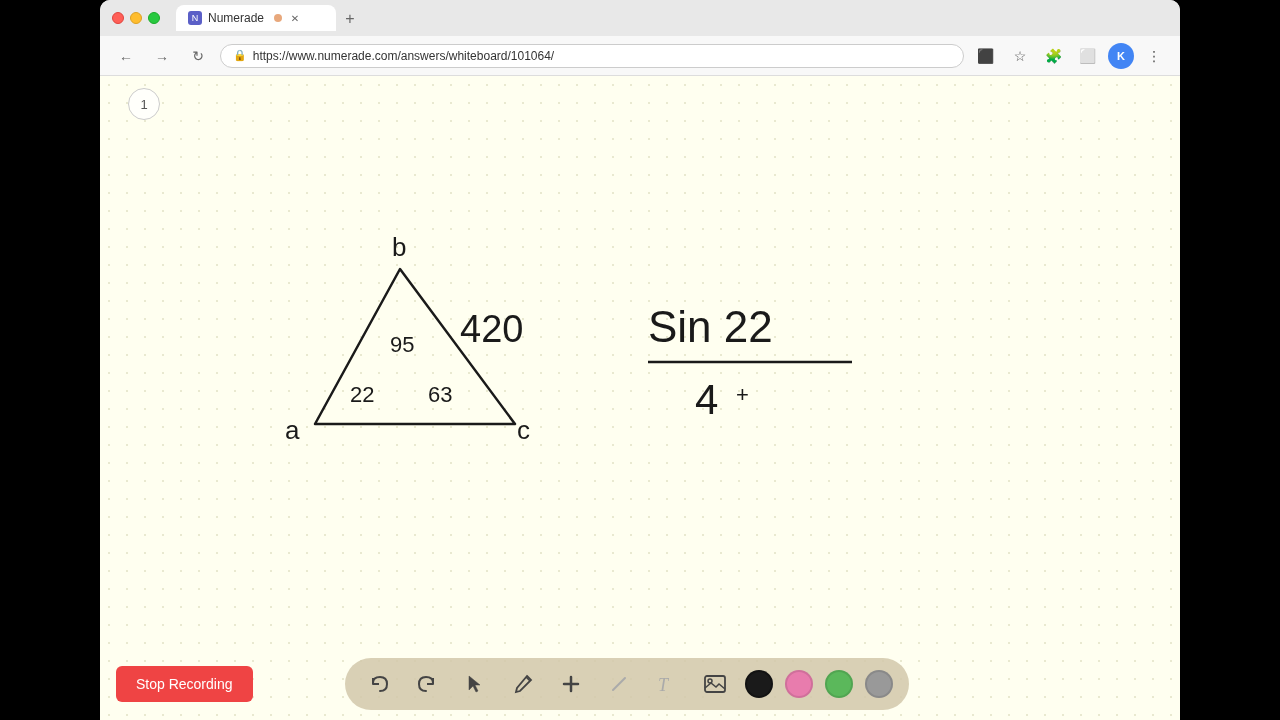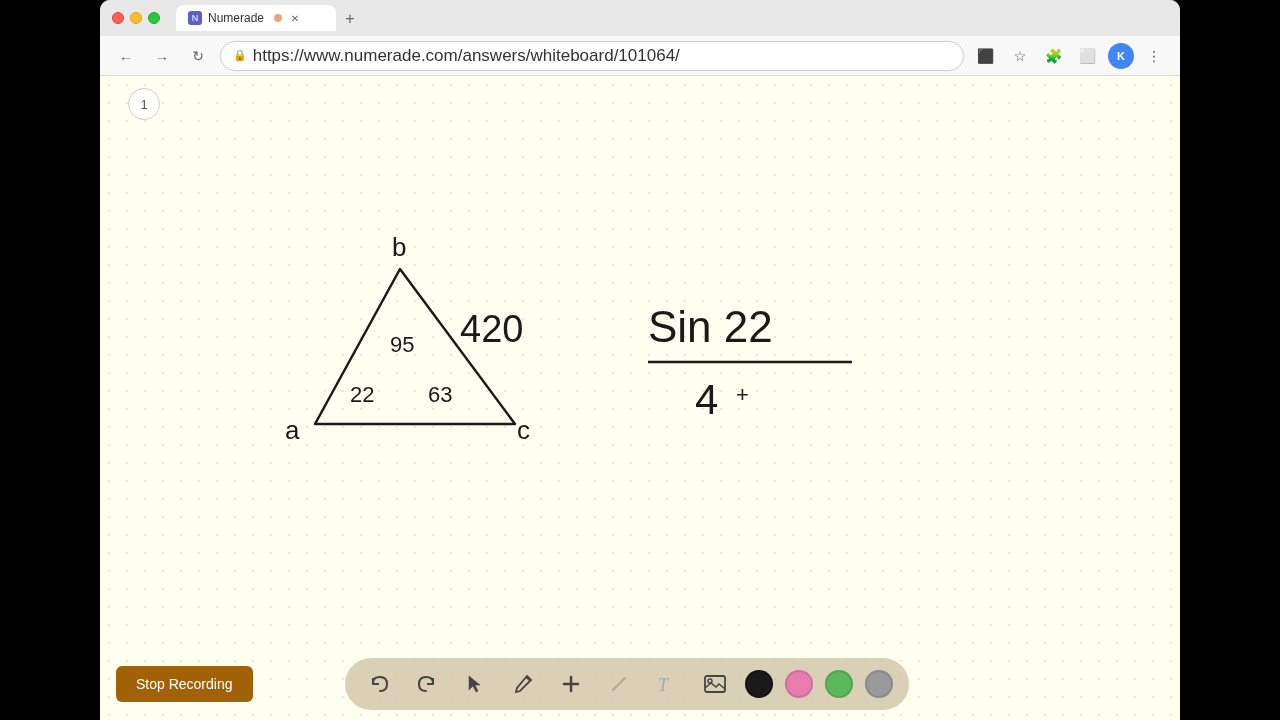--- a/index.html
+++ b/index.html
@@ -147,21 +147,21 @@
       gap: 6px;
     }
 
     .lock-icon {
       color: #666;
       font-size: 11px;
     }
 
     .url-text {
       color: #333;
-      font-size: 17px;
+      font-size: 12px;
     }
 
     .toolbar-icons {
       display: flex;
       align-items: center;
       gap: 6px;
     }
 
     .toolbar-icon {
       width: 28px;
@@ -231,21 +231,21 @@
       right: 0;
       height: 72px;
       display: flex;
       align-items: center;
       padding: 0 16px;
       gap: 12px;
       background: transparent;
     }
 
     .stop-recording-btn {
-      background: #a16207;
+      background: #ef4444;
       color: white;
       border: none;
       border-radius: 6px;
       padding: 10px 20px;
       font-size: 14px;
       font-weight: 500;
       cursor: pointer;
       white-space: nowrap;
     }
 

